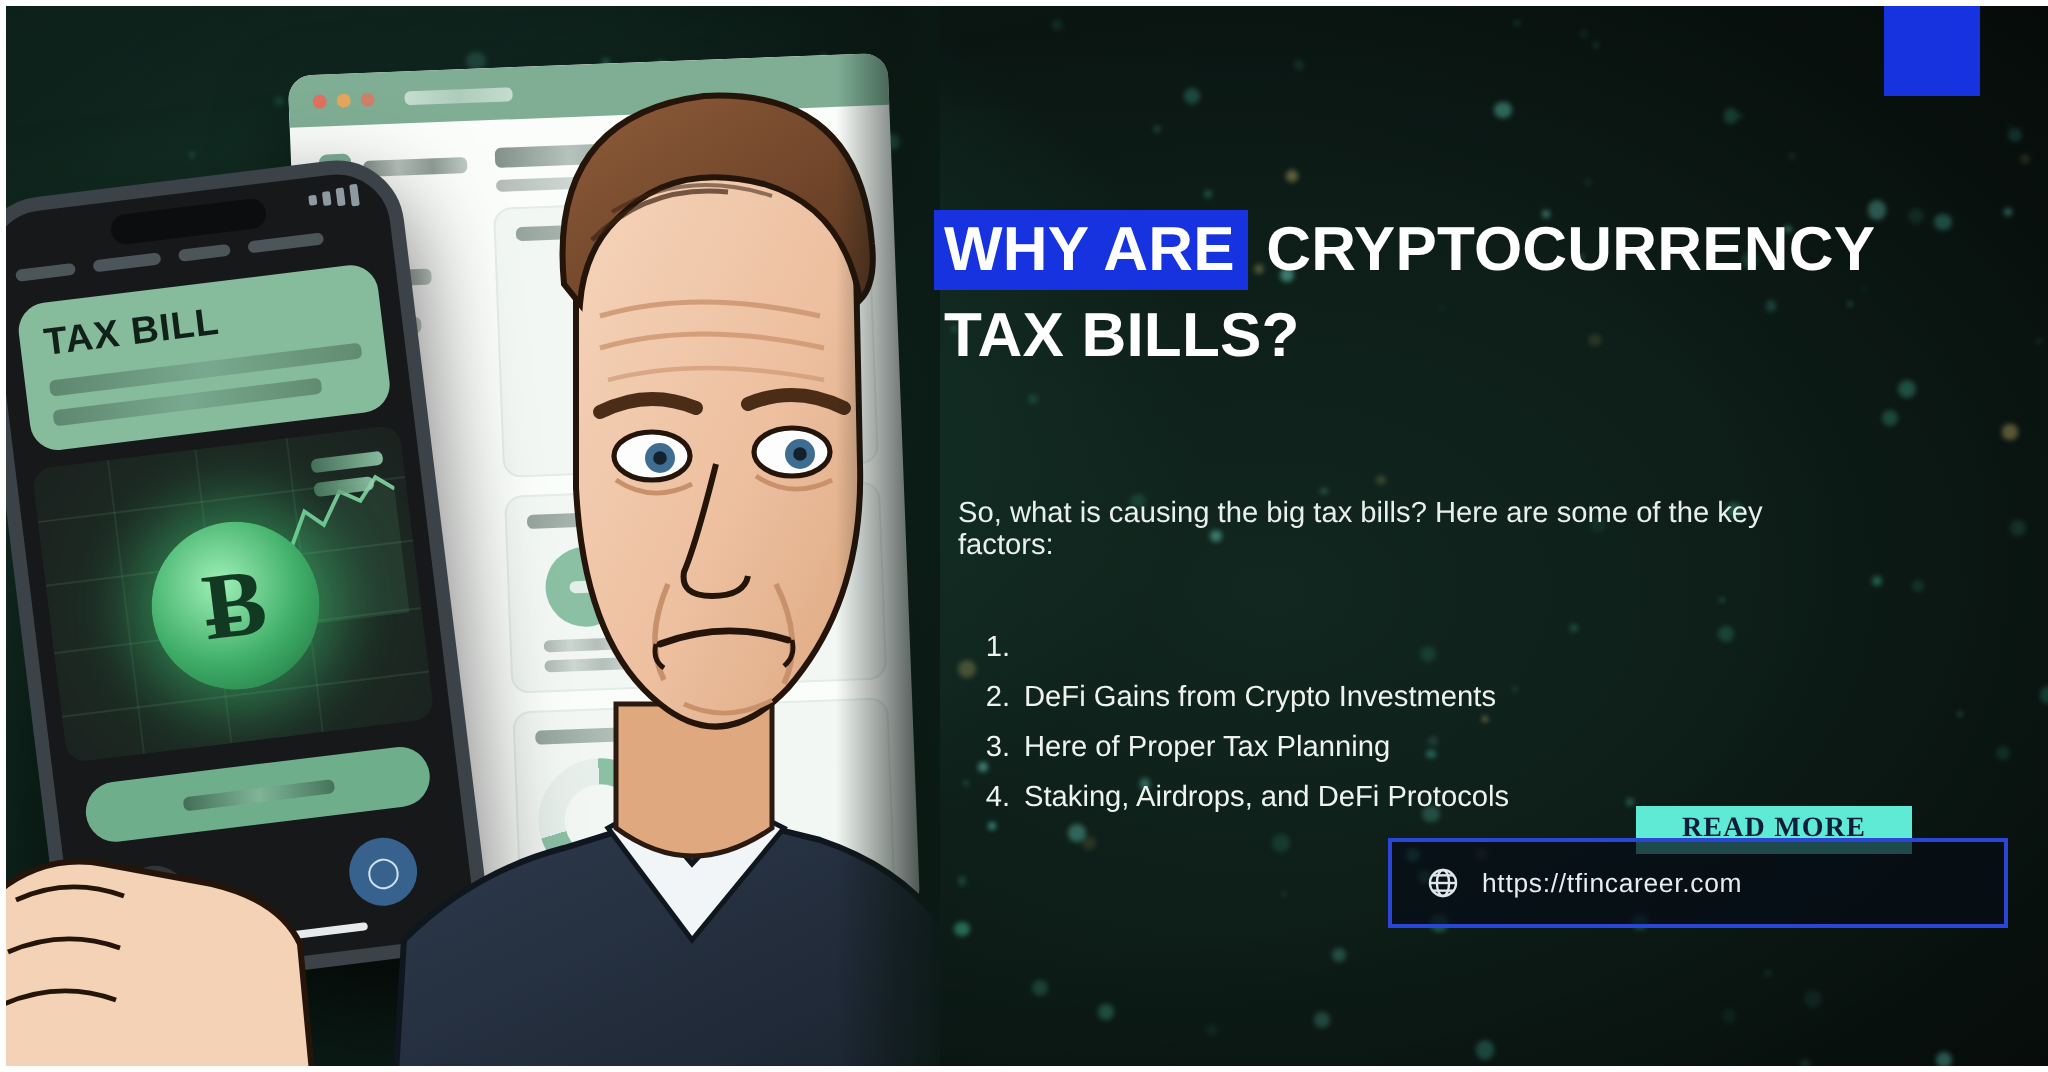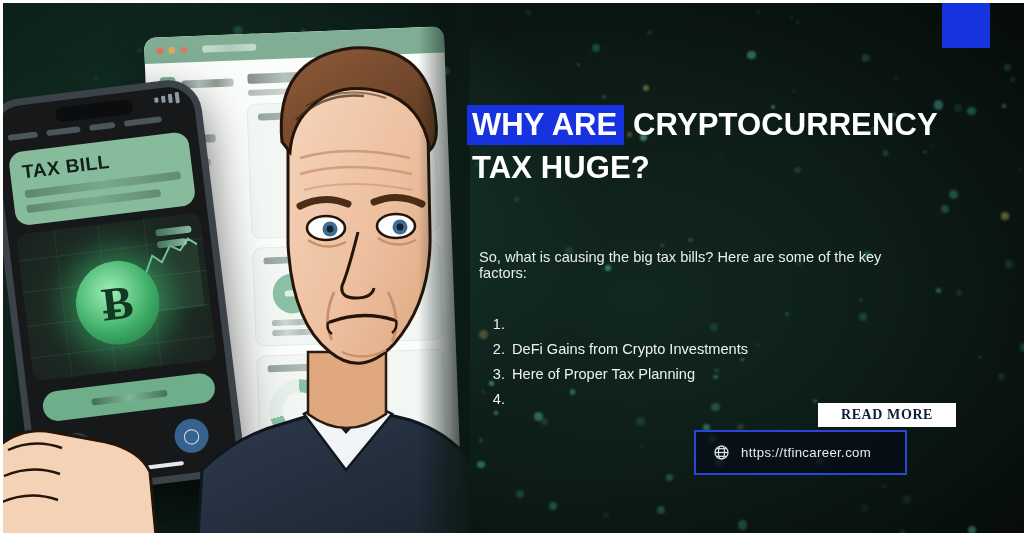--- a/index.html
+++ b/index.html
@@ -162,25 +162,25 @@
   .lede { position:absolute; left:479px; top:249px; width:432px;
     color:#e9efec; font-size:14.6px; line-height:16px; }
 
   .factors { position:absolute; left:489px; top:312px; width:400px;
     list-style:none; }
   .factors li { display:flex; gap:7px; color:#eef3f0; font-size:14.6px;
     line-height:24.5px; margin-bottom:0.5px; }
   .factors .num { width:16px; text-align:right; flex:none; }
 
   .cta { position:absolute; left:818px; top:403px; width:138px; height:24px;
-    background:#ffffff; display:flex; align-items:center; justify-content:center;
+    background:#5eead4; display:flex; align-items:center; justify-content:center;
     color:#0e1e3a; font-family:"Liberation Serif", serif; font-weight:700;
     font-size:14px; letter-spacing:.6px; }
 
-  .urlbox { position:absolute; left:694px; top:430px; width:213px; height:45px;
+  .urlbox { position:absolute; left:694px; top:419px; width:310px; height:45px;
     border:2px solid #2a46d8; background:rgba(6,12,22,.72);
     display:flex; align-items:center; gap:11px; padding-left:17px; }
   .globe { width:17px; height:17px; flex:none; color:#dfe6ee; }
   .url-txt { color:#e7edf3; font-size:13.2px; letter-spacing:.35px; }
 </style>
 </head>
 <body>
 
 <div id="poster">
 
@@ -546,39 +546,40 @@
 
     <div class="art-fade"></div>
   </div>
 
 
   <div class="headline">
     <div class="hl-line">
       <span class="hl-hi">WHY ARE</span>
       <span>CRYPTOCURRENCY</span>
     </div>
-    <div class="hl-line">TAX HUGE?</div>
+    <div class="hl-line">TAX BILLS?</div>
   </div>
 
   <div class="lede">So, what is causing the big tax bills? Here are some of the key factors:</div>
 
   <ul class="factors">
     <li>
       <span class="num">1.</span>
     </li>
     <li>
       <span class="num">2.</span>
       <span>DeFi Gains from Crypto Investments</span>
     </li>
     <li>
       <span class="num">3.</span>
       <span>Here of Proper Tax Planning</span>
     </li>
     <li>
       <span class="num">4.</span>
+      <span>Staking, Airdrops, and DeFi Protocols</span>
     </li>
   </ul>
 
   <div class="cta">READ MORE</div>
 
   <div class="urlbox">
     <svg class="globe" viewBox="0 0 24 24" fill="none" stroke="currentColor" stroke-width="1.7">
       <circle cx="12" cy="12" r="9.2"></circle>
       <ellipse cx="12" cy="12" rx="4.3" ry="9.2"></ellipse>
       <line x1="2.8" y1="12" x2="21.2" y2="12"></line>

